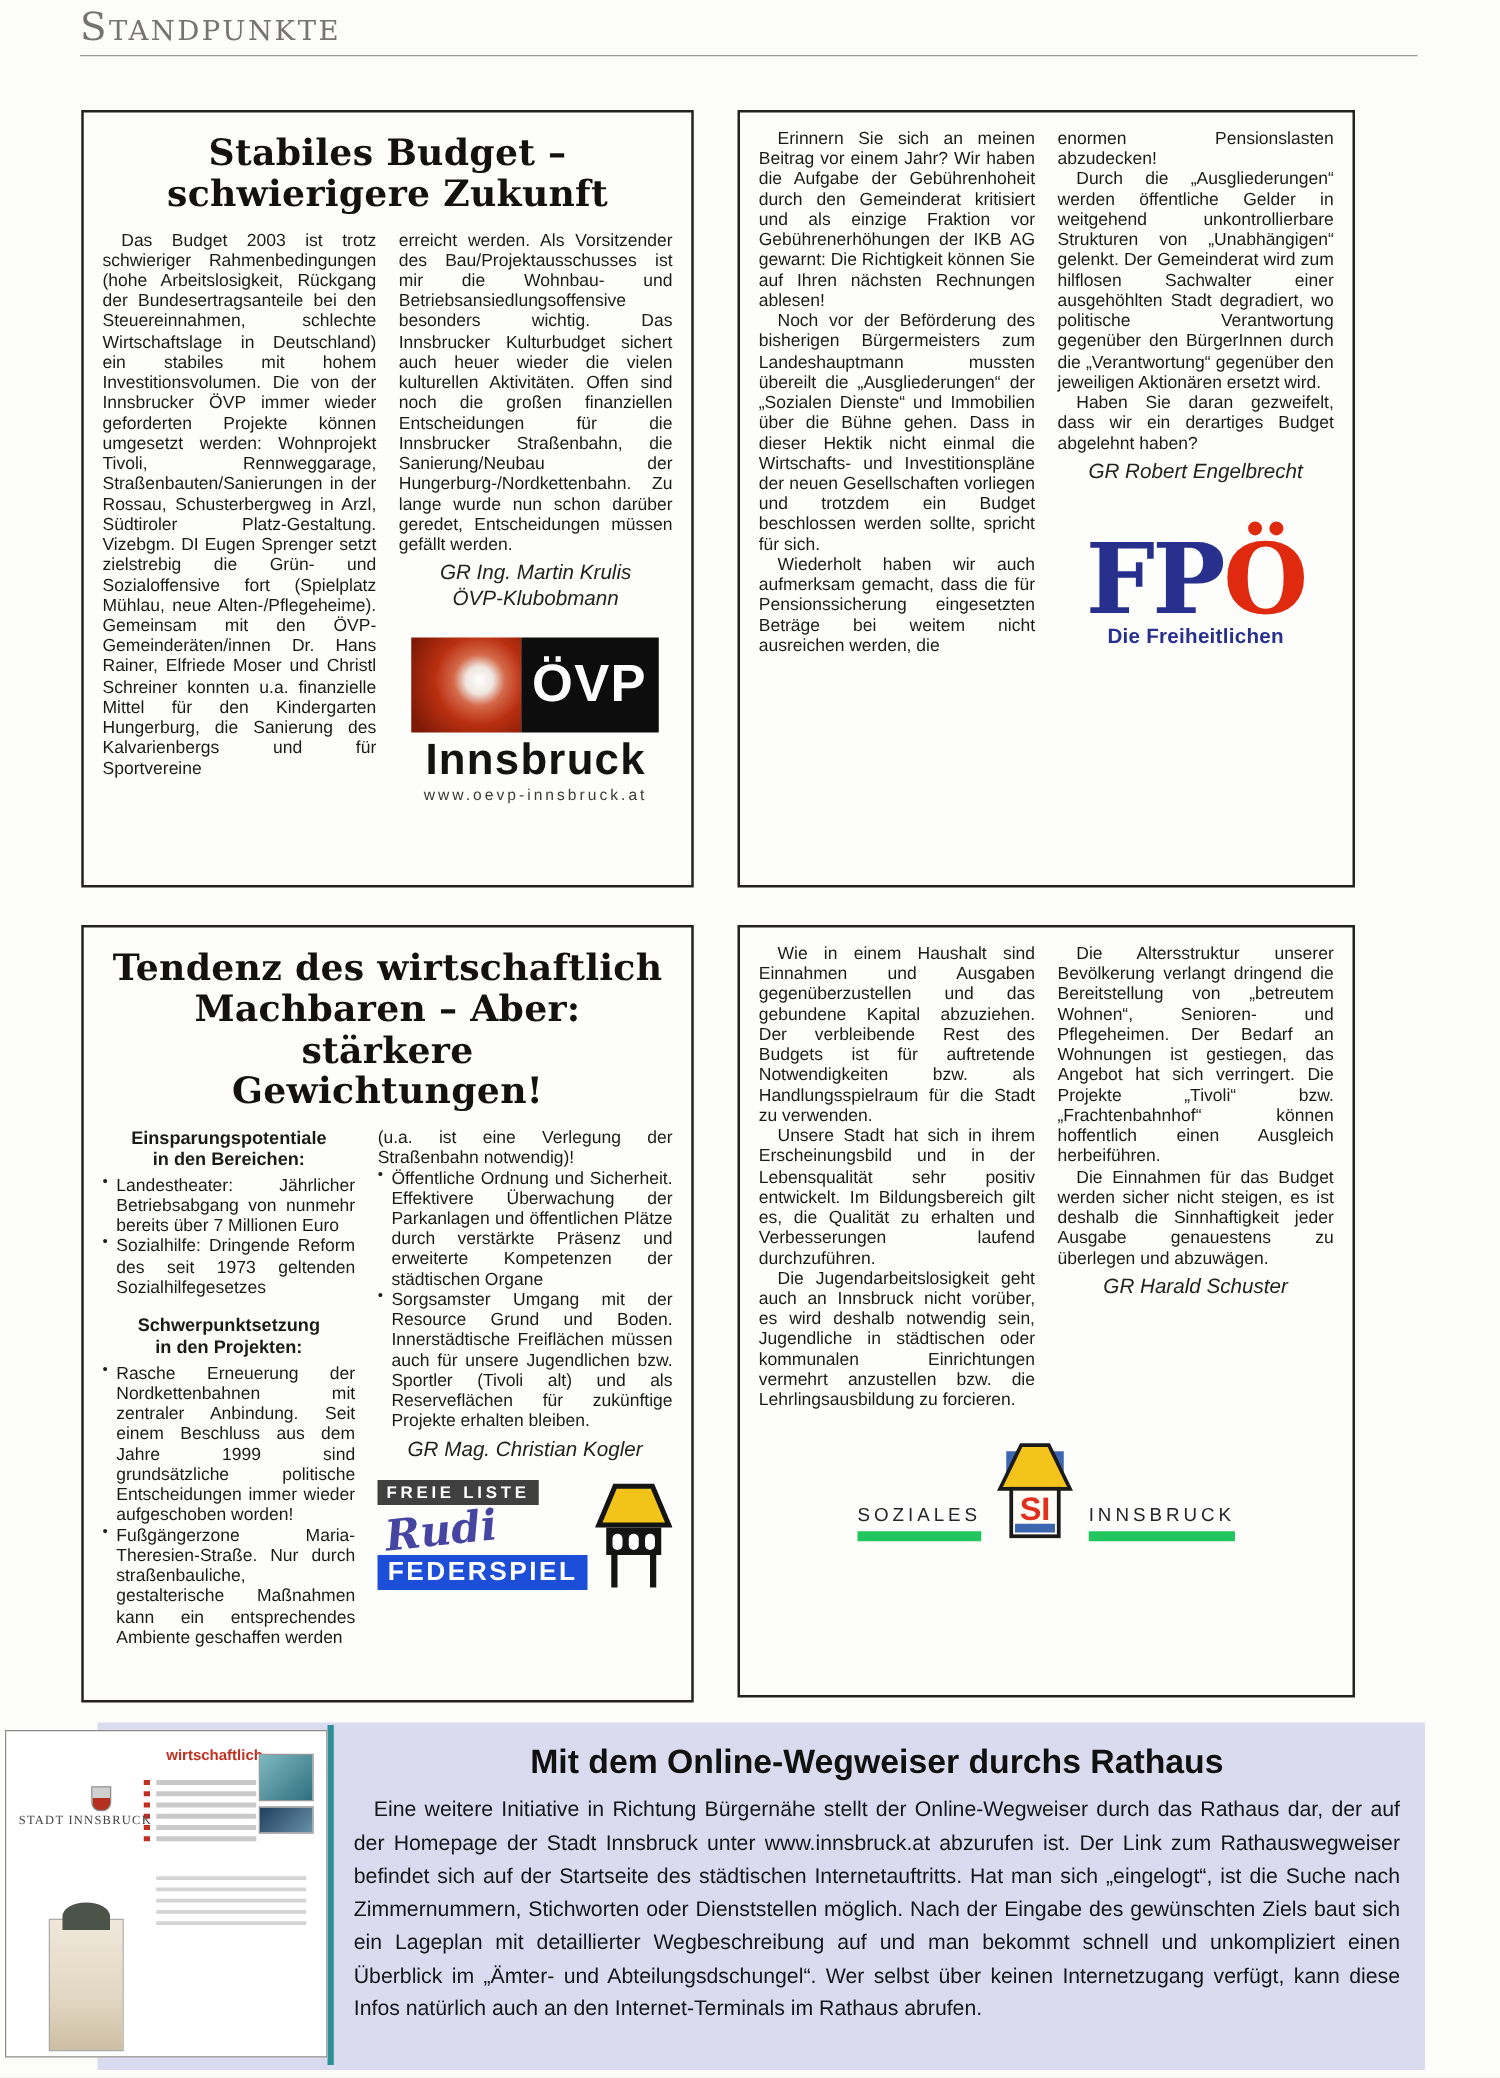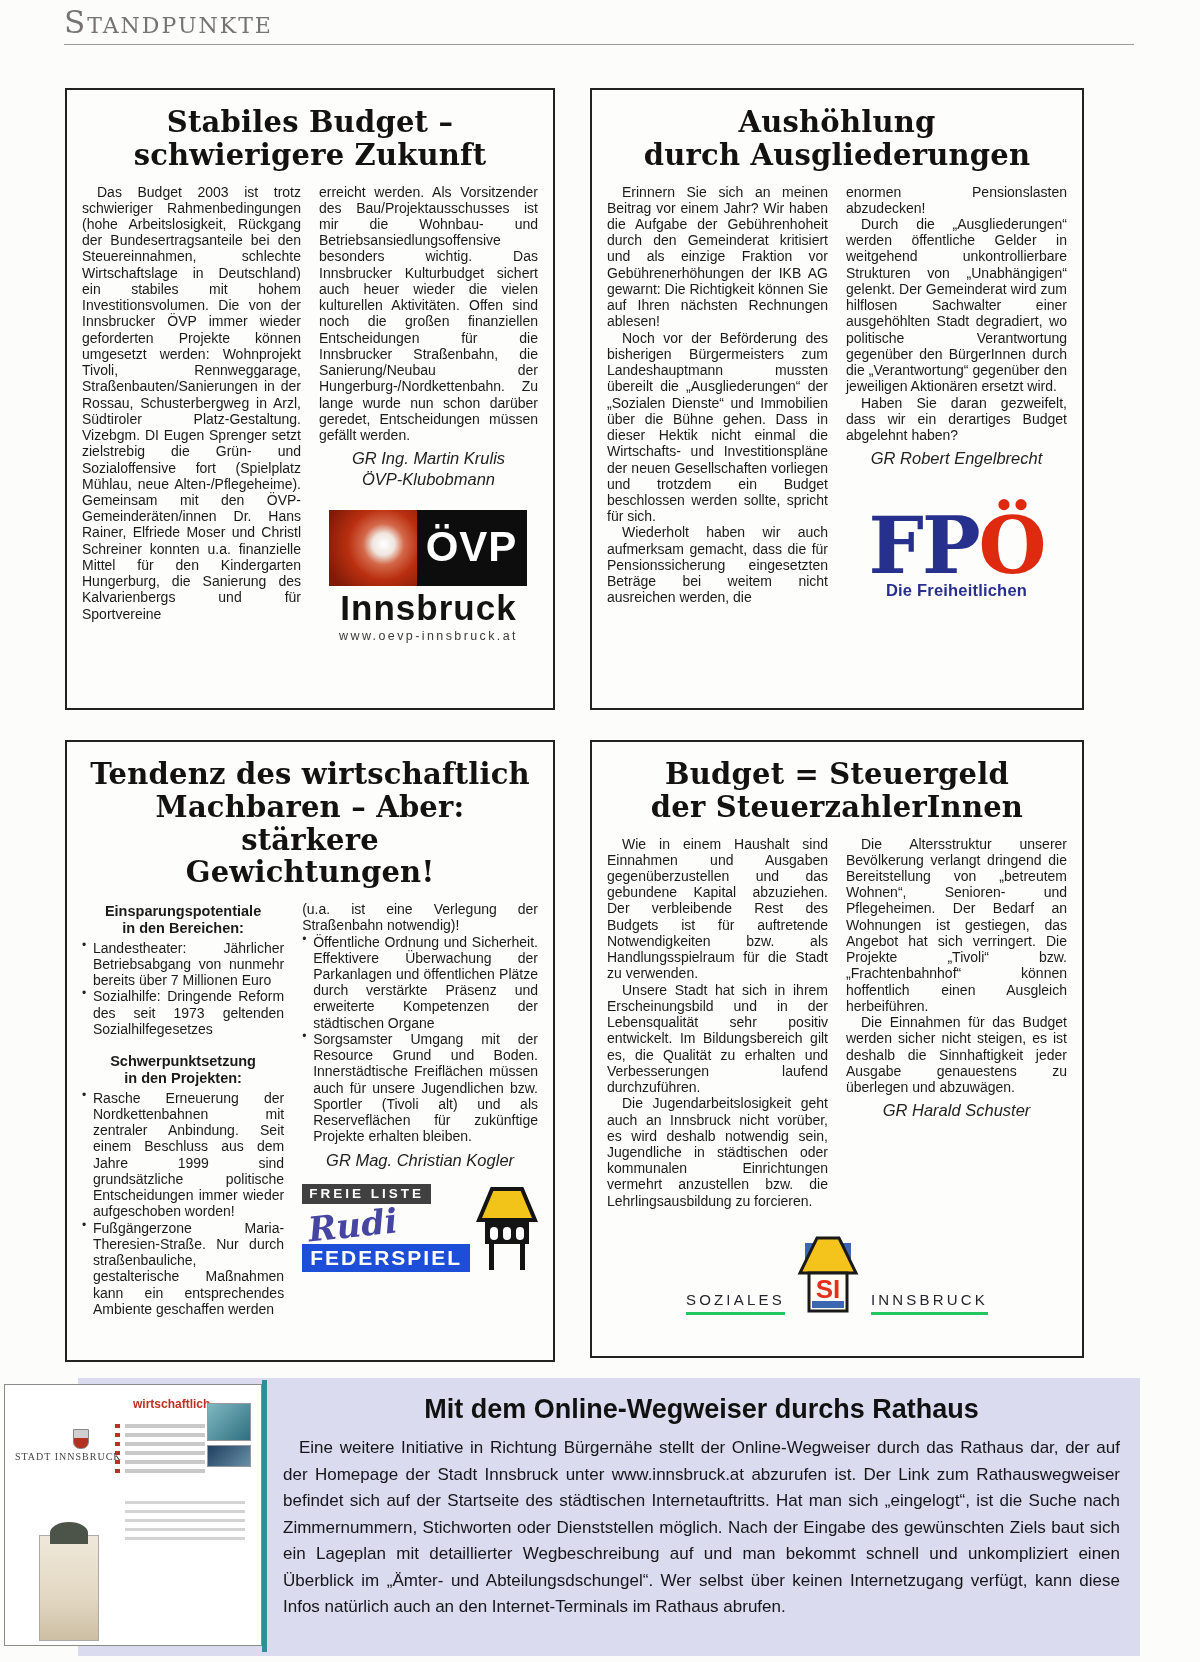--- a/index.html
+++ b/index.html
@@ -53,21 +53,21 @@
   .fpo-sub{color:#28308e;font-weight:bold;font-size:16.5px;margin-top:2px;letter-spacing:.2px;}
   
   .fl{margin-top:14px;display:flex;justify-content:center;align-items:flex-end;gap:6px;}
   .fl-left{display:flex;flex-direction:column;align-items:flex-start;}
   .fl-bar1{background:#404040;color:#fff;font-weight:bold;font-size:13.5px;letter-spacing:3px;padding:2px 7px;}
   .fl-script{font-family:"DejaVu Serif","Liberation Serif",serif;font-style:italic;font-weight:bold;
     color:#4646a2;font-size:34px;line-height:1;transform:rotate(-6deg);margin:4px 0 2px 6px;}
   .fl-bar2{background:#1d4ed8;color:#fff;font-weight:bold;font-size:21px;letter-spacing:2px;padding:2px 8px;}
   
   .si{margin-top:26px;display:flex;justify-content:center;align-items:flex-end;gap:10px;}
-  .si-word{font-size:15px;letter-spacing:3.2px;color:#26242b;border-bottom:3px solid #22c55e;
+  .si-word{font-size:15px;letter-spacing:3.2px;color:#26242b;border-bottom:8px solid #22c55e;
     padding-bottom:4px;font-weight:500;}
   
   .banner{position:absolute;left:78px;top:1378px;width:1062px;height:278px;background:#dbdbef;
     box-sizing:border-box;padding:14px 20px 12px 205px;}
   .banner-title{font-weight:bold;font-size:27px;text-align:center;margin:2px 0 10px;color:#111;}
   .banner-body{font-size:17px;line-height:1.56;text-align:justify;text-indent:16px;color:#15151a;hyphens:auto;}
   .teal-line{position:absolute;left:262px;top:1380px;width:5px;height:272px;background:#2e8f96;}
   
   .thumb{position:absolute;left:4px;top:1384px;width:258px;height:262px;background:#fff;
     border:1px solid #8b8b88;box-sizing:border-box;overflow:hidden;}
@@ -119,22 +119,20 @@
               </div>
           </div>
           <div class="ovp-city">Innsbruck</div>
           <div class="ovp-url">www.oevp-innsbruck.at</div>
         </div>
       </div>
     </div>
   </section>
 
   <section class="box box2">
-    <h2 class="box-title">Aushöhlung
-durch Ausgliederungen</h2>
     <div class="cols">
       <div class="col">
         <p>Erinnern Sie sich an meinen Beitrag vor einem Jahr? Wir haben die Aufgabe der Gebührenhoheit durch den Gemeinderat kritisiert und als einzige Fraktion vor Gebührenerhöhungen der IKB AG gewarnt: Die Richtigkeit können Sie auf Ihren nächsten Rechnungen ablesen!</p>
         <p>Noch vor der Beförderung des bisherigen Bürgermeisters zum Landeshauptmann mussten übereilt die „Ausgliederungen“ der „Sozialen Dienste“ und Immobilien über die Bühne gehen. Dass in dieser Hektik nicht einmal die Wirtschafts- und Investitionspläne der neuen Gesellschaften vorliegen und trotzdem ein Budget beschlossen werden sollte, spricht für sich.</p>
         <p>Wiederholt haben wir auch aufmerksam gemacht, dass die für Pensionssicherung eingesetzten Beträge bei weitem nicht ausreichen werden, die</p>
       </div>
       <div class="col">
         <p class="cont">enormen Pensionslasten abzudecken!</p>
         <p>Durch die „Ausgliederungen“ werden öffentliche Gelder in weitgehend unkontrollierbare Strukturen von „Unabhängigen“ gelenkt. Der Gemeinderat wird zum hilflosen Sachwalter einer ausgehöhlten Stadt degradiert, wo politische Verantwortung gegenüber den BürgerInnen durch die „Verantwortung“ gegenüber den jeweiligen Aktionären ersetzt wird.</p>
         <p>Haben Sie daran gezweifelt, dass wir ein derartiges Budget abgelehnt haben?</p>
@@ -193,22 +191,20 @@
             <rect x="40" y="41" width="8" height="13" rx="4" fill="#fff"></rect>
             <rect x="13" y="58" width="5" height="26" fill="#141414"></rect>
             <rect x="44" y="58" width="5" height="26" fill="#141414"></rect>
           </svg>
         </div>
       </div>
     </div>
   </section>
 
   <section class="box box4">
-    <h2 class="box-title">Budget = Steuergeld
-der SteuerzahlerInnen</h2>
     <div class="cols">
       <div class="col">
         <p>Wie in einem Haushalt sind Einnahmen und Ausgaben gegenüberzustellen und das gebundene Kapital abzuziehen. Der verbleibende Rest des Budgets ist für auftretende Notwendigkeiten bzw. als Handlungsspielraum für die Stadt zu verwenden.</p>
         <p>Unsere Stadt hat sich in ihrem Erscheinungsbild und in der Lebensqualität sehr positiv entwickelt. Im Bildungsbereich gilt es, die Qualität zu erhalten und Verbesserungen laufend durchzuführen.</p>
         <p>Die Jugendarbeitslosigkeit geht auch an Innsbruck nicht vorüber, es wird deshalb notwendig sein, Jugendliche in städtischen oder kommunalen Einrichtungen vermehrt anzustellen bzw. die Lehrlingsausbildung zu forcieren.</p>
       </div>
       <div class="col">
         <p>Die Altersstruktur unserer Bevölkerung verlangt dringend die Bereitstellung von „betreutem Wohnen“, Senioren- und Pflegeheimen. Der Bedarf an Wohnungen ist gestiegen, das Angebot hat sich verringert. Die Projekte „Tivoli“ bzw. „Frachtenbahnhof“ können hoffentlich einen Ausgleich herbeiführen.</p>
         <p>Die Einnahmen für das Budget werden sicher nicht steigen, es ist deshalb die Sinnhaftigkeit jeder Ausgabe genauestens zu überlegen und abzuwägen.</p>
         <div class="sig">

